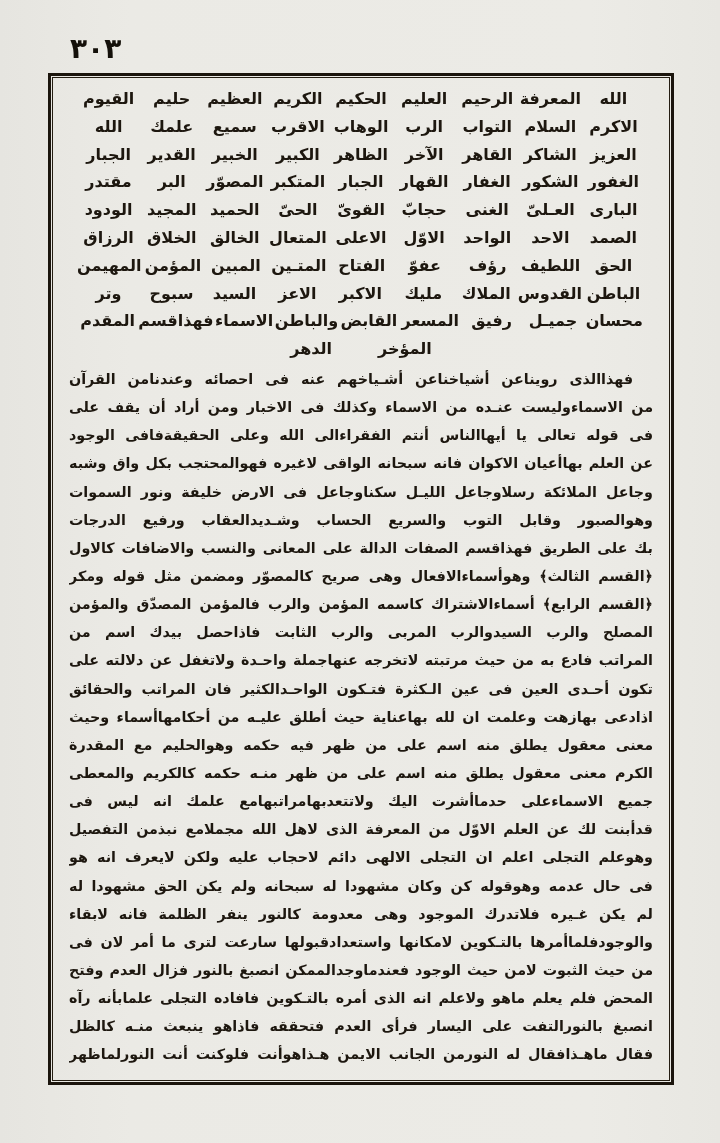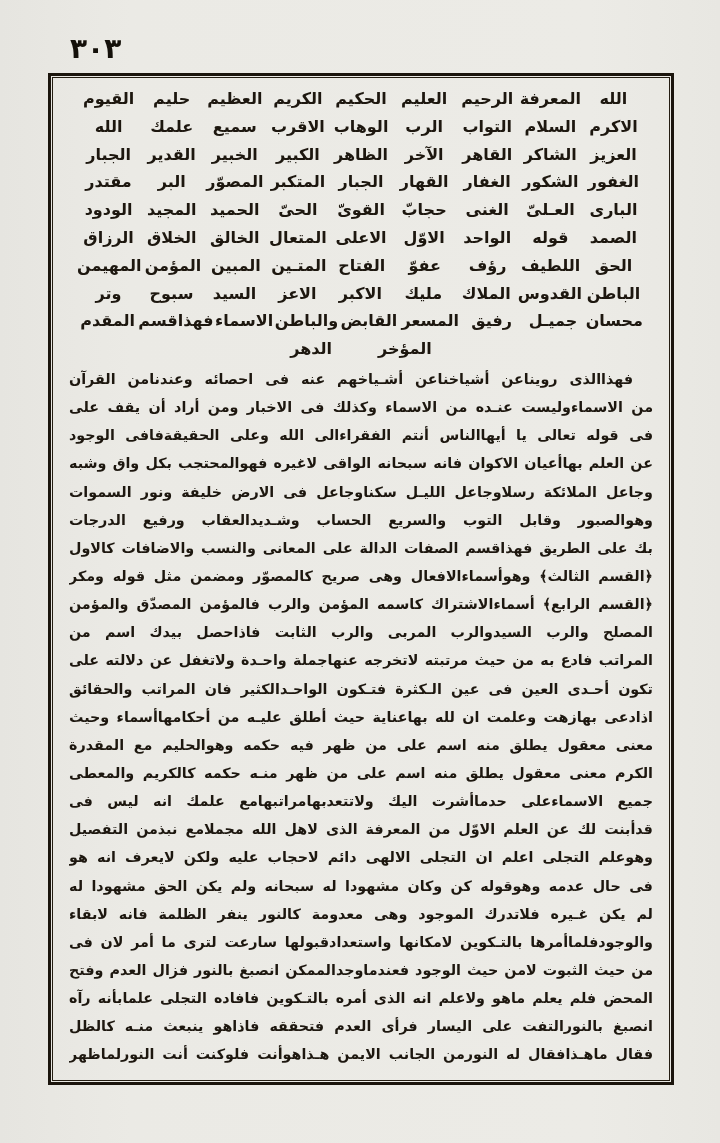--- a/index.html
+++ b/index.html
@@ -115,21 +115,21 @@
             <span class="name-cell">الغنى</span>
             <span class="name-cell">حجابّ</span>
             <span class="name-cell">القوىّ</span>
             <span class="name-cell">الحىّ</span>
             <span class="name-cell">الحميد</span>
             <span class="name-cell">المجيد</span>
             <span class="name-cell">الودود</span>
           </div>
           <div class="names-row">
             <span class="name-cell">الصمد</span>
-            <span class="name-cell">قوله</span>
+            <span class="name-cell">الاحد</span>
             <span class="name-cell">الواحد</span>
             <span class="name-cell">الاوّل</span>
             <span class="name-cell">الاعلى</span>
             <span class="name-cell">المتعال</span>
             <span class="name-cell">الخالق</span>
             <span class="name-cell">الخلاق</span>
             <span class="name-cell">الرزاق</span>
           </div>
           <div class="names-row">
             <span class="name-cell">الحق</span>

